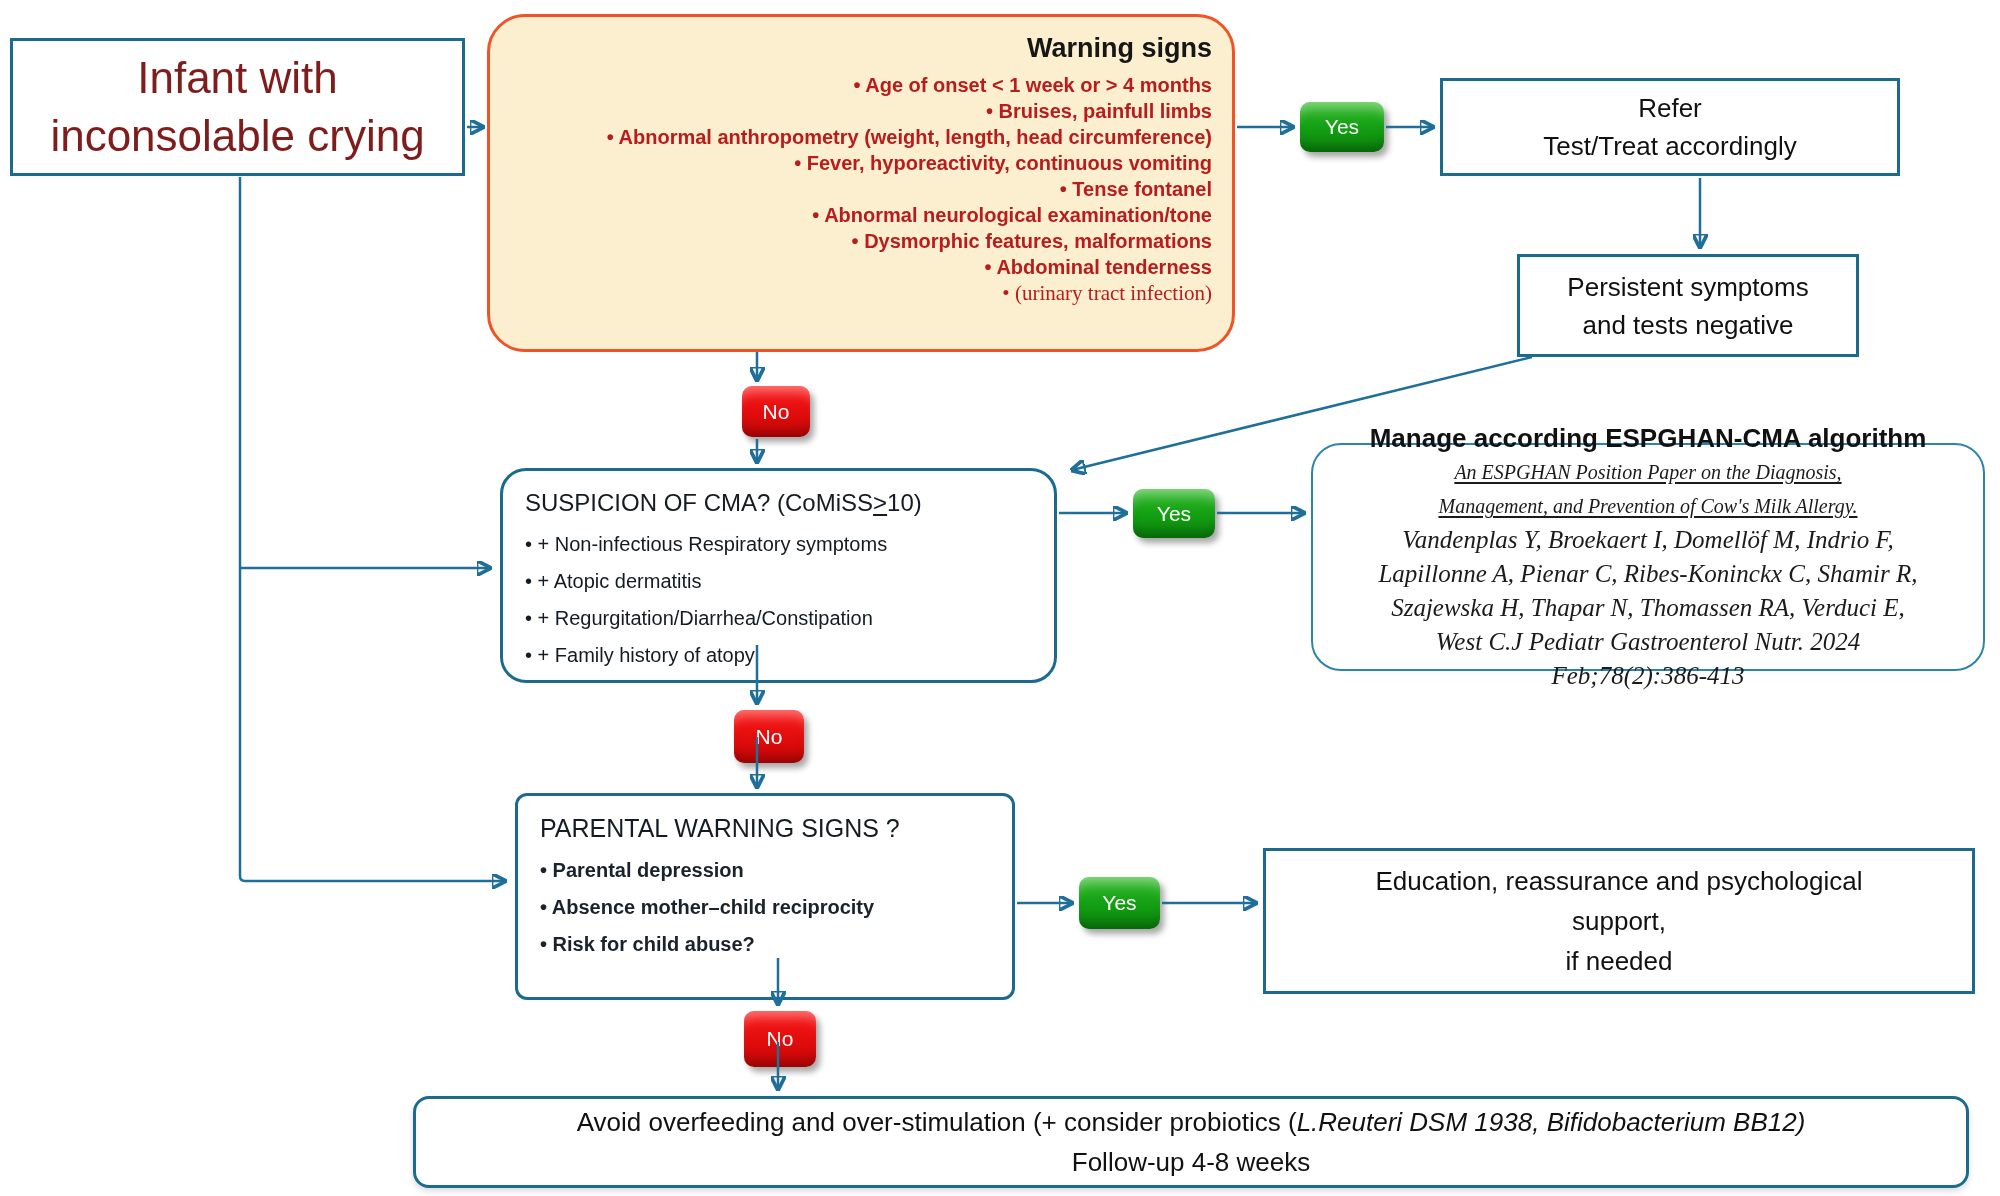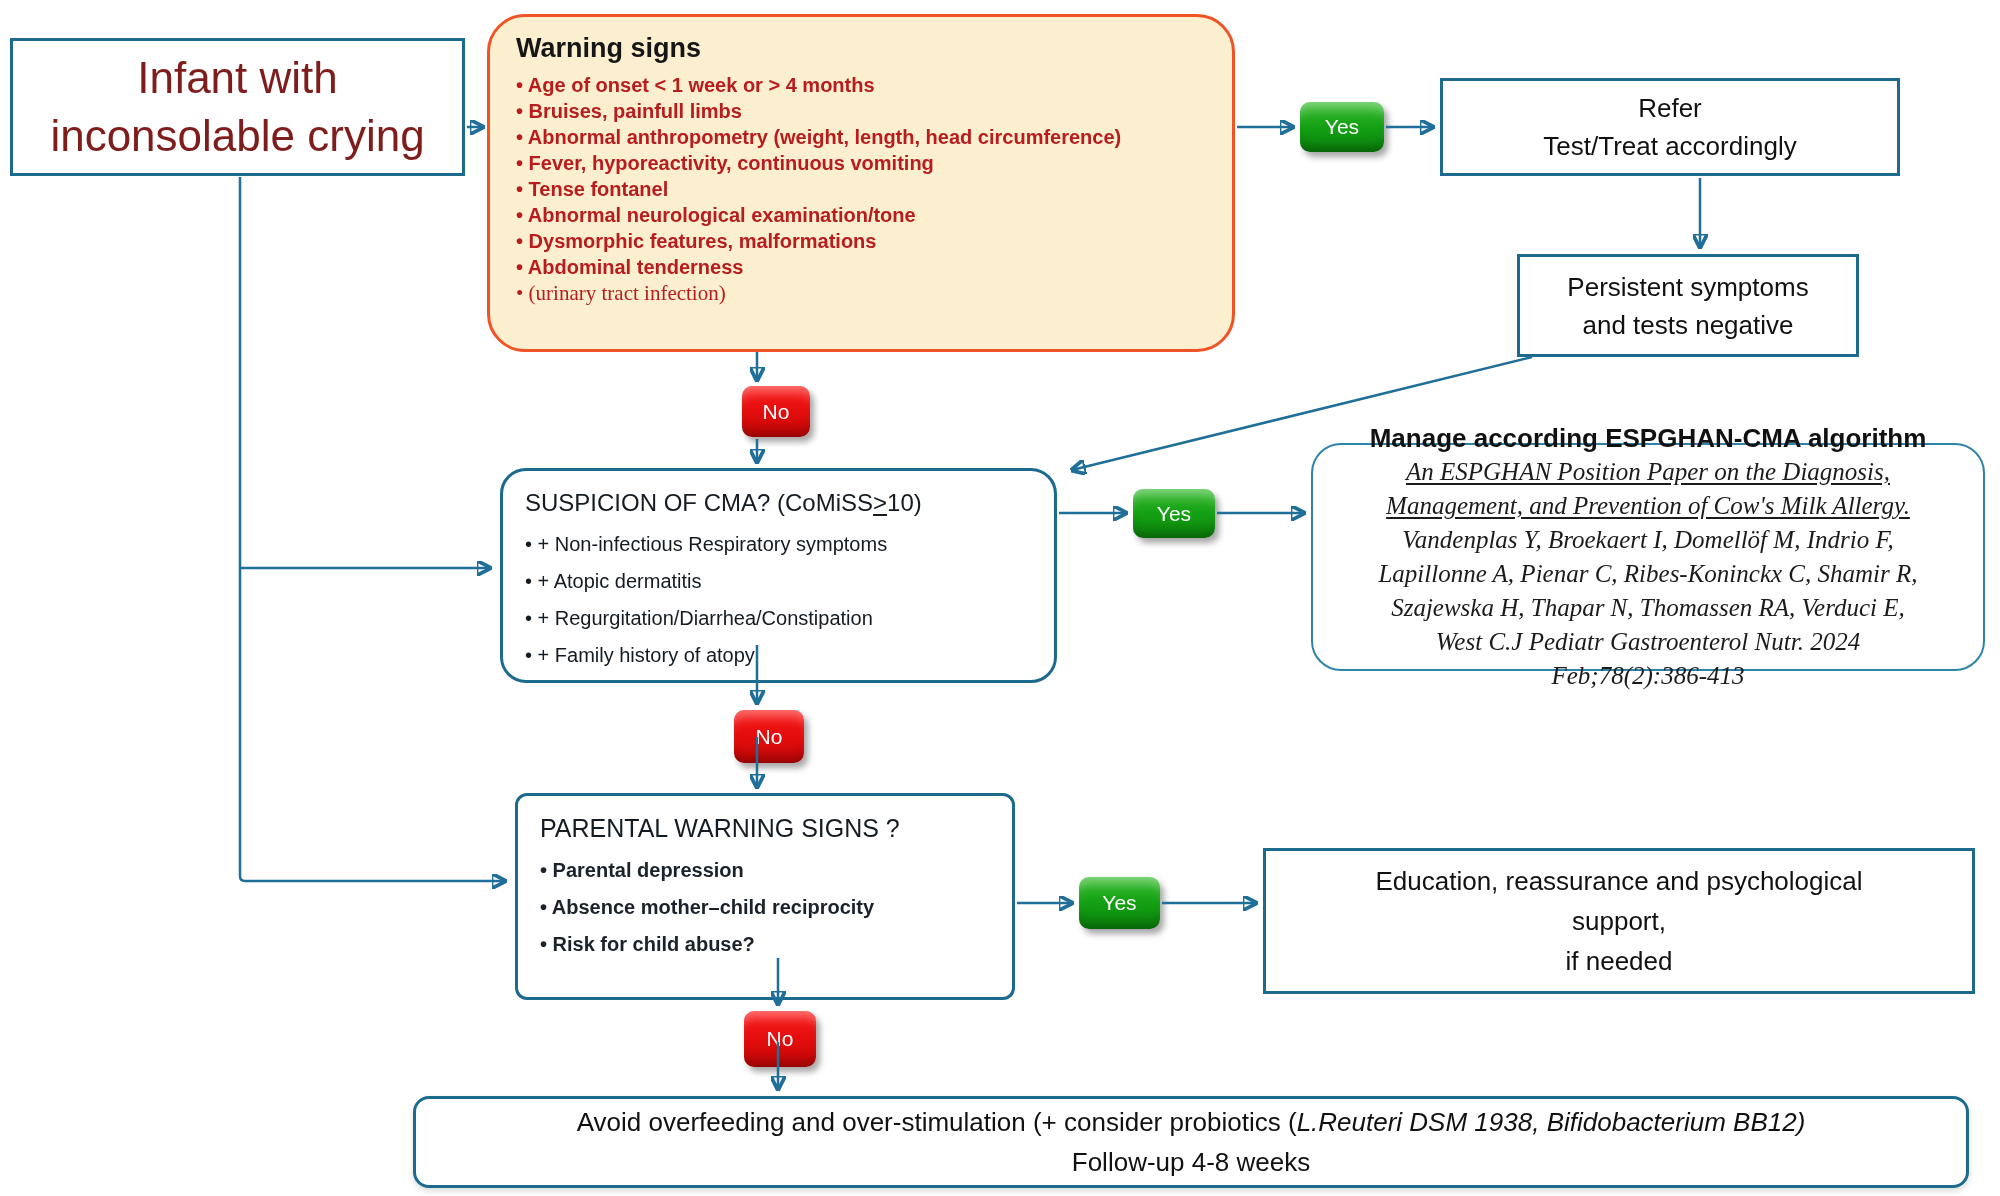--- a/index.html
+++ b/index.html
@@ -7,21 +7,21 @@
     width:2000px;height:1196px;position:relative;background:#ffffff;
     font-family:"Liberation Sans",sans-serif;color:#1a1a1a;overflow:hidden;
   }
   .node{position:absolute;box-sizing:border-box;border:3px solid #1c6b8f;background:#fff;z-index:1;}
   .center{display:flex;flex-direction:column;align-items:center;justify-content:center;text-align:center;}
   .pre{white-space:pre-line;}
 
   #start{left:10px;top:38px;width:455px;height:138px;font-size:44px;line-height:1.32;color:#7f1d1d;}
 
   #warning{left:487px;top:14px;width:748px;height:338px;border:3px solid #f05426;border-radius:38px;
-           background:#fbefd0;padding:16px 20px 10px 26px;}
+           background:#fbefd0;padding:16px 20px 10px 26px;text-align:right;}
   #warning .box-title{font-size:27px;font-weight:700;margin:0 0 8px 0;color:#161616;}
   ul{list-style:none;margin:0;padding:0;}
   li{position:relative;}
   li::before{content:"• ";}
   #warning li{font-size:20px;font-weight:700;line-height:26px;color:#b91c1c;}
   #warning li.serif{font-family:"Liberation Serif",serif;font-weight:400;font-size:21px;}
 
   .btn{position:absolute;display:flex;align-items:center;justify-content:center;color:#fff;
        font-size:21px;border-radius:10px;z-index:5;
        box-shadow:4px 5px 6px rgba(0,0,0,.35),
@@ -40,21 +40,21 @@
   #persistent{left:1517px;top:254px;width:342px;height:103px;font-size:26px;line-height:38px;color:#111;}
 
   #cma{left:500px;top:468px;width:557px;height:215px;border-radius:26px;padding:18px 34px 10px 22px;}
   #cma .box-title{font-size:24px;font-weight:400;color:#141b22;margin:0 0 16px 0;}
   #cma .gte{text-decoration:underline;text-underline-offset:3px;}
   #cma li{font-size:20px;line-height:22px;margin-bottom:15px;color:#141b22;}
 
   #espghan{left:1311px;top:443px;width:674px;height:228px;border:2px solid #2e84a8;border-radius:30px;
            padding:16px 14px;}
   #espghan .box-title{font-size:26px;font-weight:700;line-height:34px;color:#111;}
-  #espghan .paper{font-family:"Liberation Serif",serif;font-style:italic;font-size:25px;line-height:34px;
+  #espghan .paper{font-family:"Liberation Serif",serif;font-style:italic;font-size:20px;line-height:34px;
                   text-decoration:underline;text-underline-offset:3px;color:#1b1b1b;}
   #espghan .citation{font-family:"Liberation Serif",serif;font-style:italic;font-size:25px;line-height:34px;color:#1b1b1b;}
 
   #parental{left:515px;top:793px;width:500px;height:207px;border-radius:12px;padding:18px 18px 10px 22px;}
   #parental .box-title{font-size:25px;font-weight:400;color:#141b22;margin:0 0 16px 0;}
   #parental li{font-size:20px;font-weight:700;line-height:22px;margin-bottom:15px;color:#1a222b;}
 
   #education{left:1263px;top:848px;width:712px;height:146px;font-size:26px;line-height:40px;color:#111;}
 
   #final{left:413px;top:1096px;width:1556px;height:92px;border-radius:16px;font-size:26px;line-height:40px;

